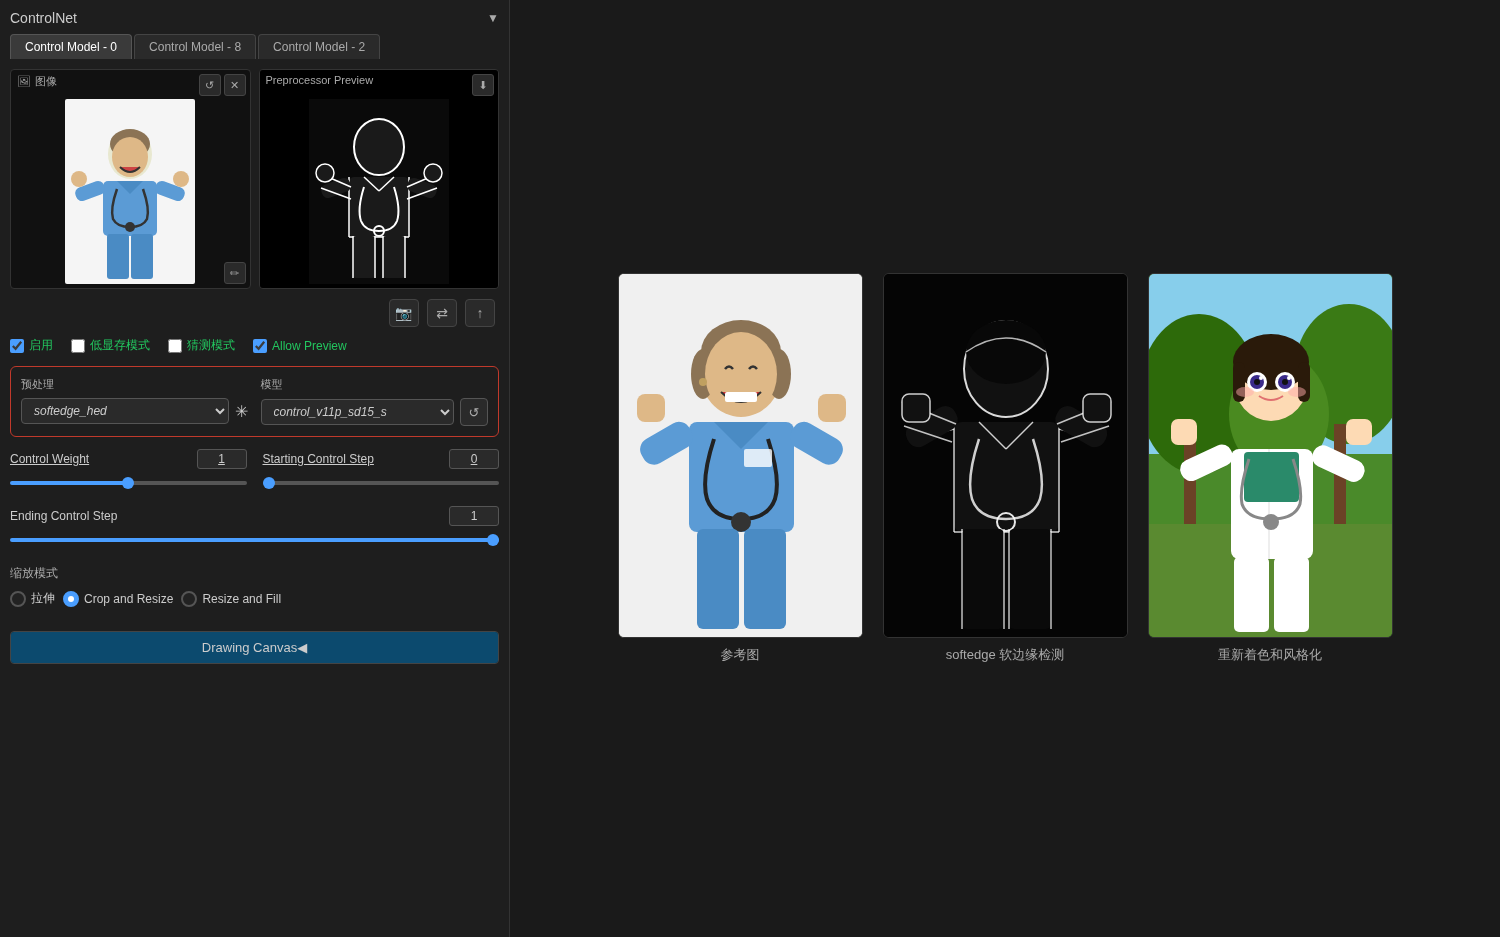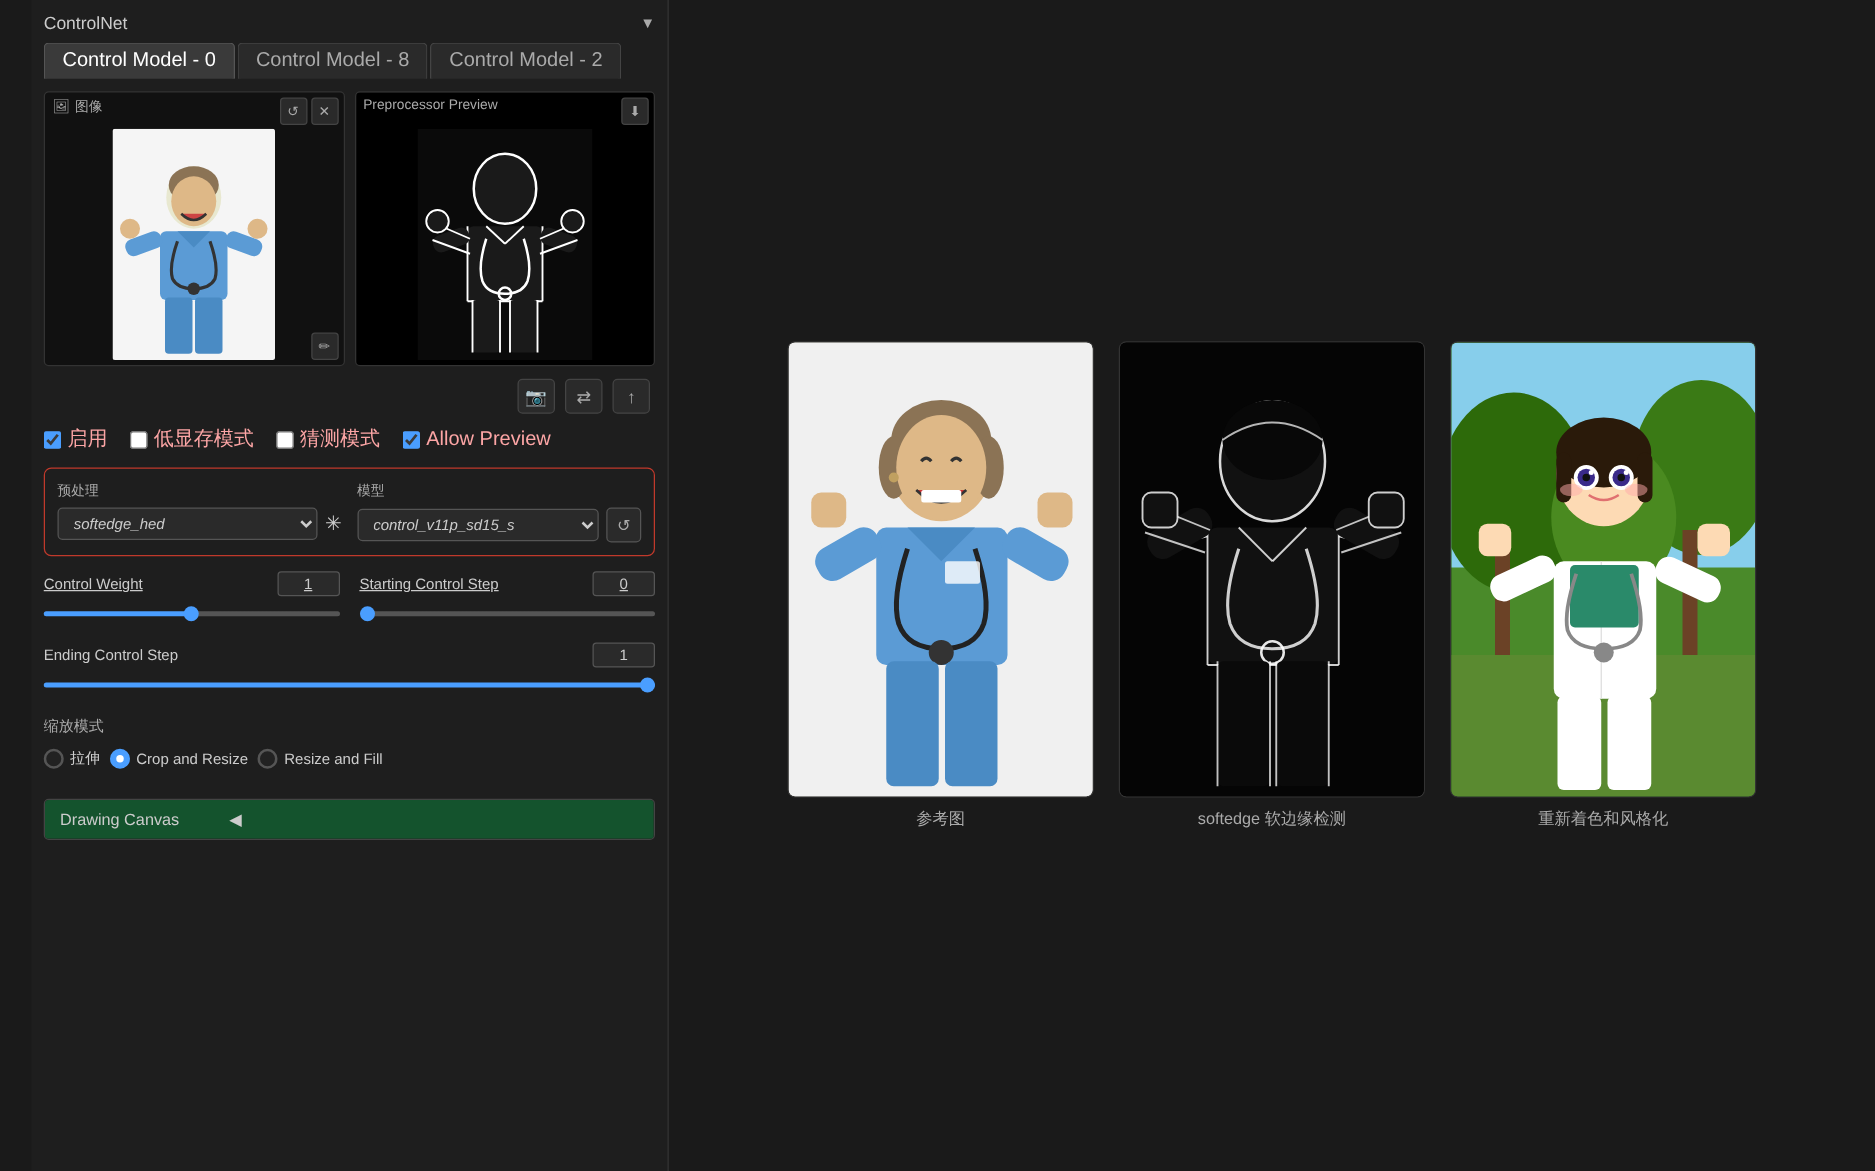--- a/index.html
+++ b/index.html
@@ -18,21 +18,20 @@
     .left-panel {
       width: 510px;
       min-width: 510px;
       background: #1e1e1e;
       padding: 10px;
       display: flex;
       flex-direction: column;
       gap: 0;
       border-right: 1px solid #333;
       overflow-y: auto;
-      margin-left: 25px;
     }
 
     .panel-header {
       display: flex;
       align-items: center;
       justify-content: space-between;
       margin-bottom: 8px;
     }
 
     .panel-title {
@@ -52,21 +51,21 @@
     
     .tabs {
       display: flex;
       gap: 2px;
       margin-bottom: 10px;
     }
     .tab {
       padding: 5px 14px;
       border-radius: 4px 4px 0 0;
       cursor: pointer;
-      font-size: 16px;
+      font-size: 12px;
       border: 1px solid #444;
       border-bottom: none;
       background: #2a2a2a;
       color: #aaa;
     }
     .tab.active {
       background: #3a3a3a;
       color: #fff;
       border-color: #555;
     }
@@ -187,22 +186,22 @@
     }
 
     .checkbox-item input[type="checkbox"] {
       width: 14px;
       height: 14px;
       accent-color: #4a9eff;
       cursor: pointer;
     }
 
     .checkbox-label {
-      font-size: 16px;
-      color: #fca5a5;
+      font-size: 12px;
+      color: #22c55e;
       cursor: pointer;
     }
 
     
     .model-section {
       border: 1.5px solid #c0392b;
       border-radius: 6px;
       padding: 10px;
       margin-bottom: 12px;
     }
@@ -373,25 +372,24 @@
     
     .drawing-canvas-section {
       border: 1px solid #444;
       border-radius: 4px;
       overflow: hidden;
     }
 
     .drawing-canvas-header {
       display: flex;
       align-items: center;
-      justify-content: flex-start;
+      justify-content: center;
       padding: 8px 12px;
-      background: #14532d;
-      cursor: pointer;
-      gap: 40px;
+      background: #0c4a6e;
+      cursor: pointer;
     }
 
     .drawing-canvas-title {
       font-size: 13px;
       color: #ccc;
     }
 
     
     .right-panel {
       flex: 1;

